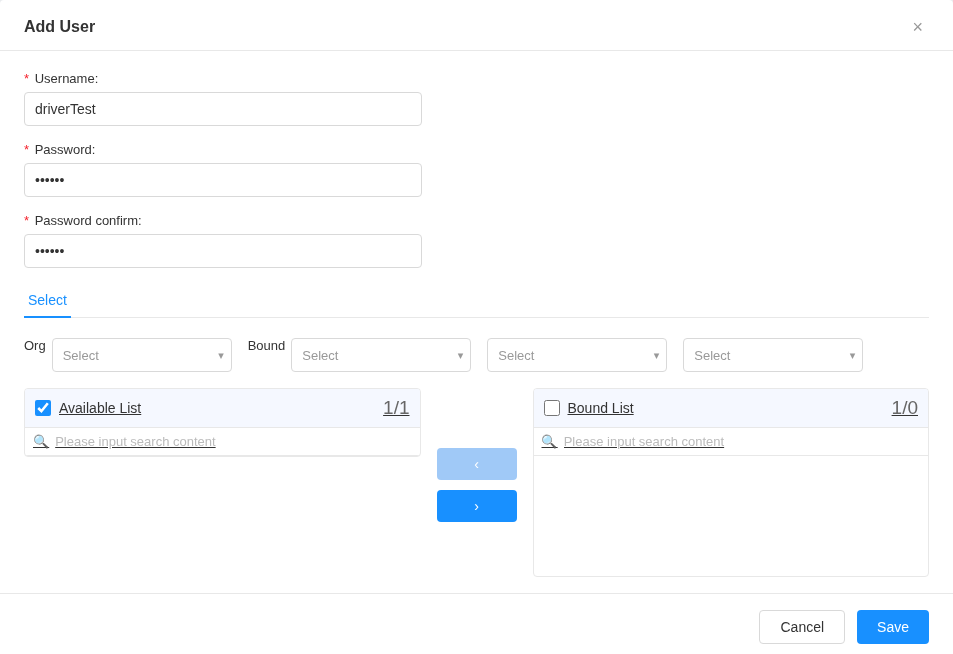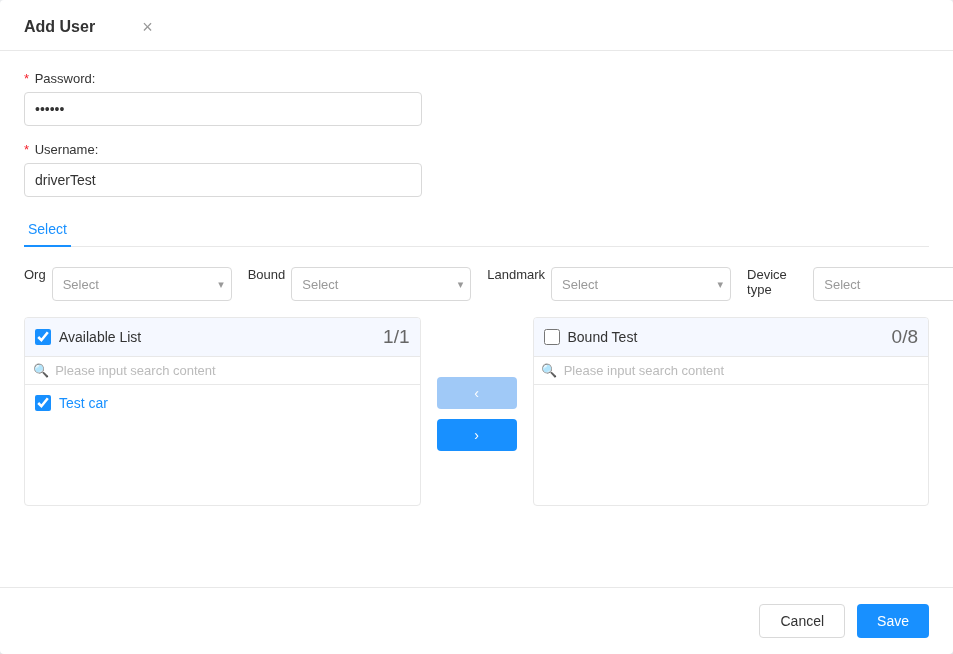--- a/index.html
+++ b/index.html
@@ -19,24 +19,23 @@
       min-height: 654px;
       border-radius: 4px;
       box-shadow: 0 4px 20px rgba(0,0,0,0.15);
       display: flex;
       flex-direction: column;
       position: relative;
     }
     .dialog-header {
       display: flex;
       align-items: center;
-      justify-content: flex-start;
+      justify-content: space-between;
       padding: 16px 24px 12px;
       border-bottom: 1px solid #e8e8e8;
-      gap: 41px;
     }
     .dialog-title {
       font-size: 16px;
       font-weight: 600;
       color: #333;
     }
     .close-btn {
       background: none;
       border: none;
       cursor: pointer;
@@ -133,20 +132,21 @@
     .lists-area {
       display: flex;
       gap: 0;
       align-items: flex-start;
     }
     .list-panel {
       flex: 1;
       border: 1px solid #e8e8e8;
       border-radius: 4px;
       overflow: hidden;
+      text-decoration: underline;
     }
     .list-header {
       display: flex;
       align-items: center;
       padding: 8px 10px;
       background: #f5f8ff;
       border-bottom: 1px solid #e8e8e8;
     }
     .list-checkbox {
       margin-right: 8px;
@@ -265,37 +265,44 @@
 </head>
 <body>
 
 <div class="dialog">
   <div class="dialog-header">
     <span class="dialog-title">Add User</span>
     <button class="close-btn">×</button>
   </div>
 
   <div class="dialog-body">
+
+    <div class="form-group">
+      <label class="form-label">
+        <span class="required-star">*</span>
+        <span>Username:</span>
+      </label>
+      <input class="form-input" type="text" value="driverTest" style="">
+    </div>
 
     <div class="form-group">
       <label class="form-label">
         <span class="required-star">*</span>
         <span>Password:</span>
       </label>
       <input class="form-input" type="password" value="123456" style="">
     </div>
 
     <div class="form-group">
       <label class="form-label">
         <span class="required-star">*</span>
-        <span>Username:</span>
+        <span>Password confirm:</span>
       </label>
-      <input class="form-input" type="text" value="driverTest" style="">
-    </div>
-
+      <input class="form-input" type="password" value="123456" style="">
+    </div>
 
     <div class="tabs">
       <div class="tab active">Select</div>
     </div>
 
     <div class="filter-row">
       <div class="filter-col">
         <span class="filter-label">Org</span>
         <div class="select-wrapper">
           <select>
@@ -307,30 +314,28 @@
       <div class="filter-col">
         <span class="filter-label">Bound</span>
         <div class="select-wrapper">
           <select>
             <option value="" disabled="" selected="">Select</option>
           </select>
           <span class="select-arrow">▾</span>
         </div>
       </div>
       <div class="filter-col">
-        <span class="filter-label">Landmark</span>
         <div class="select-wrapper">
           <select>
             <option value="" disabled="" selected="">Select</option>
           </select>
           <span class="select-arrow">▾</span>
         </div>
       </div>
       <div class="filter-col">
-        <span class="filter-label">Device type</span>
         <div class="select-wrapper">
           <select>
             <option value="" disabled="" selected="">Select</option>
           </select>
           <span class="select-arrow">▾</span>
         </div>
       </div>
     </div>
 
     <div class="lists-area">
@@ -338,38 +343,32 @@
       <div class="list-panel">
         <div class="list-header">
           <input type="checkbox" class="list-checkbox" checked="" style="">
           <span class="list-title">Available List</span>
           <span class="list-count">1/1</span>
         </div>
         <div class="list-search">
           <span class="search-icon-inner">🔍</span>
           <input type="text" placeholder="Please input search content" style="">
         </div>
-        <div class="list-items">
-          <div class="list-item-row">
-            <input type="checkbox" class="item-checkbox" checked="" style="">
-            <span class="item-label">Test car</span>
-          </div>
-        </div>
       </div>
 
       <div class="transfer-buttons">
         <button class="transfer-btn light">‹</button>
         <button class="transfer-btn">›</button>
       </div>
 
       <div class="list-panel bound-list-panel">
         <div class="list-header">
           <input type="checkbox" class="list-checkbox" style="">
-          <span class="list-title">Bound Test</span>
-          <span class="list-count">0/8</span>
+          <span class="list-title">Bound List</span>
+          <span class="list-count">1/0</span>
         </div>
         <div class="list-search">
           <span class="search-icon-inner">🔍</span>
           <input type="text" placeholder="Please input search content" style="">
         </div>
         <div class="list-items"></div>
       </div>
     </div>
   </div>
 

